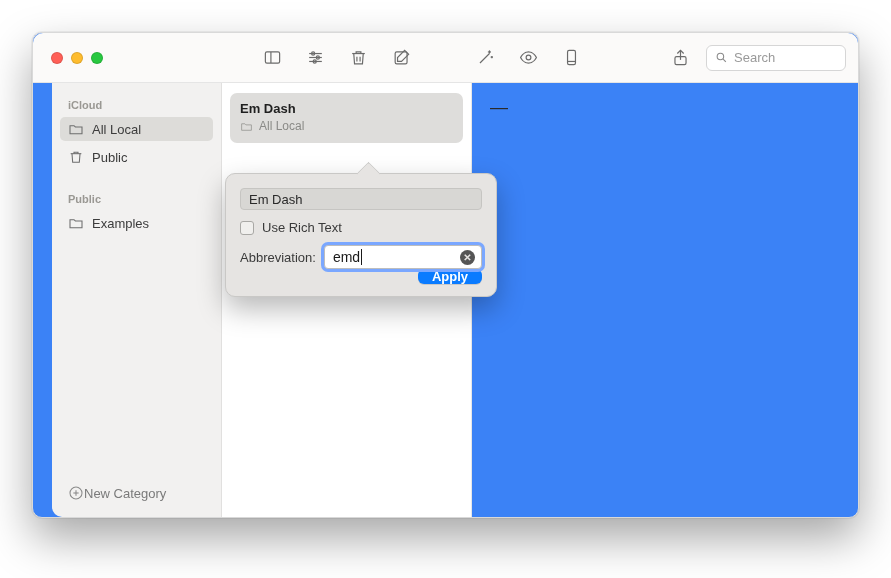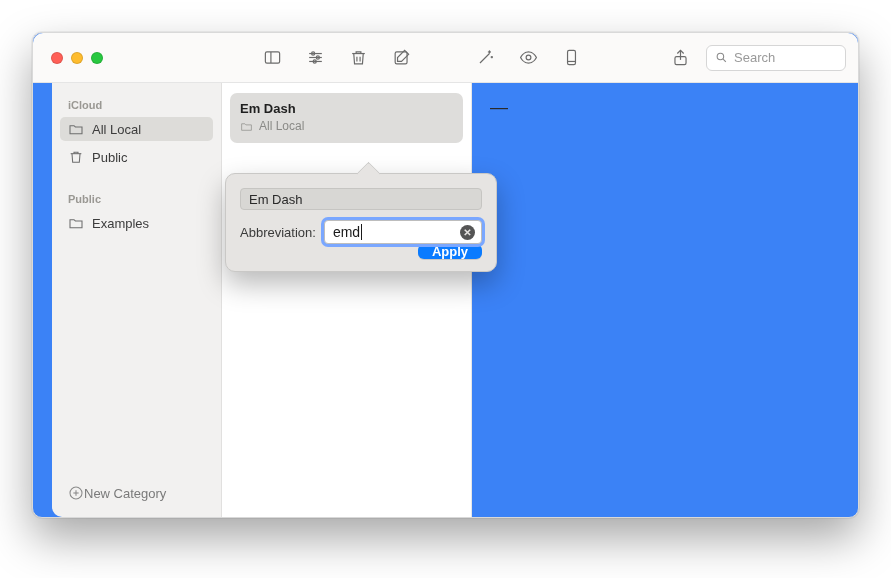--- a/index.html
+++ b/index.html
@@ -233,20 +233,24 @@
     <div class="content-col">
       <span>—</span>
     </div>
 
   </div>
 
   <div class="popover">
     <div class="pv-name">
       <span>Em Dash</span>
     </div>
+    <div class="pv-row">
+      <div class="chk"></div>
+      <span>Use Rich Text</span>
+    </div>
     <div class="abbr-row">
       <span>Abbreviation:</span>
       <div class="abbr-input">
         <span class="txt">emd</span>
         <span class="caret"></span>
         <div class="clear">✕</div>
       </div>
     </div>
     <div class="btn-row">
       <button class="apply">Apply</button>

